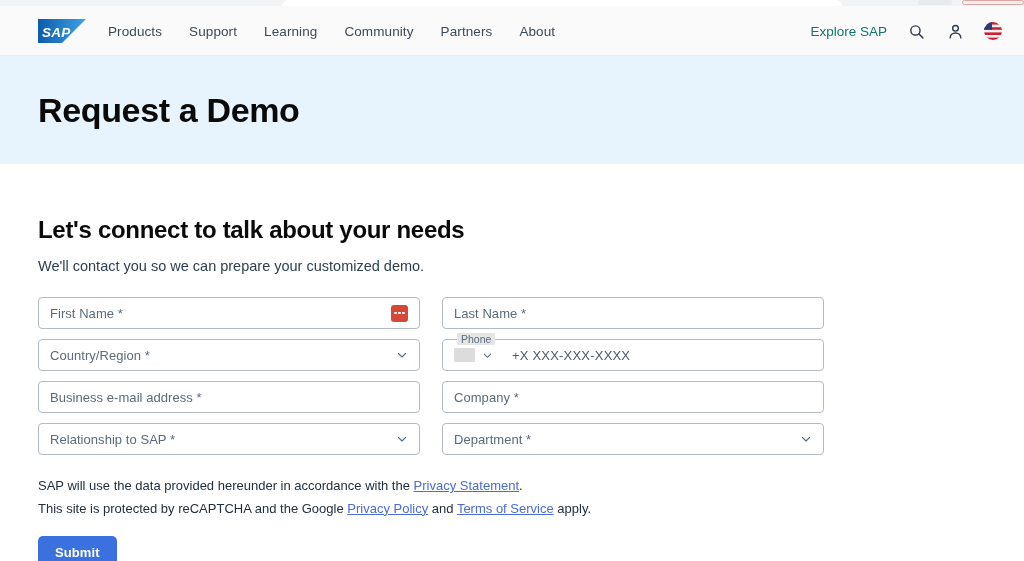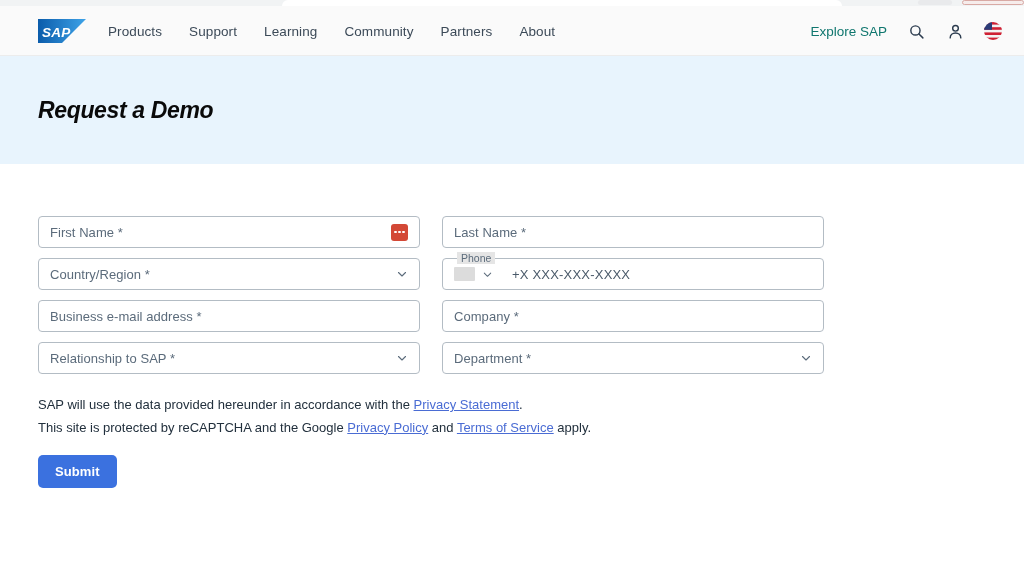--- a/index.html
+++ b/index.html
@@ -124,25 +124,24 @@
 
   
   .hero {
     height: 108px;
     background: #e8f4fd;
     display: flex;
     align-items: center;
     padding: 0 38px;
   }
   .hero h1 {
-    font-size: 23px;
+    font-size: 34px;
     font-weight: 700;
     letter-spacing: -.35px;
     color: #0a0a0a;
-    font-style: italic;
   }
 
   
   .content {
     padding: 52px 38px 0 38px;
     background: #ffffff;
   }
   .lede h2 {
     font-size: 24px;
     font-weight: 700;
@@ -335,20 +334,24 @@
     </span>
   </div>
 </nav>
 
 <section class="hero">
   <h1>Request a Demo</h1>
 </section>
 
 <main class="content">
 
+  <div class="lede">
+    <h2>Let's connect to talk about your needs</h2>
+    <p>We'll contact you so we can prepare your customized demo.</p>
+  </div>
 
   <form class="form-grid">
 
     <div class="field">
       <span class="ph">First Name *</span>
       <span class="lp-icon">
         <i></i>
         <i></i>
         <i></i>
       </span>

